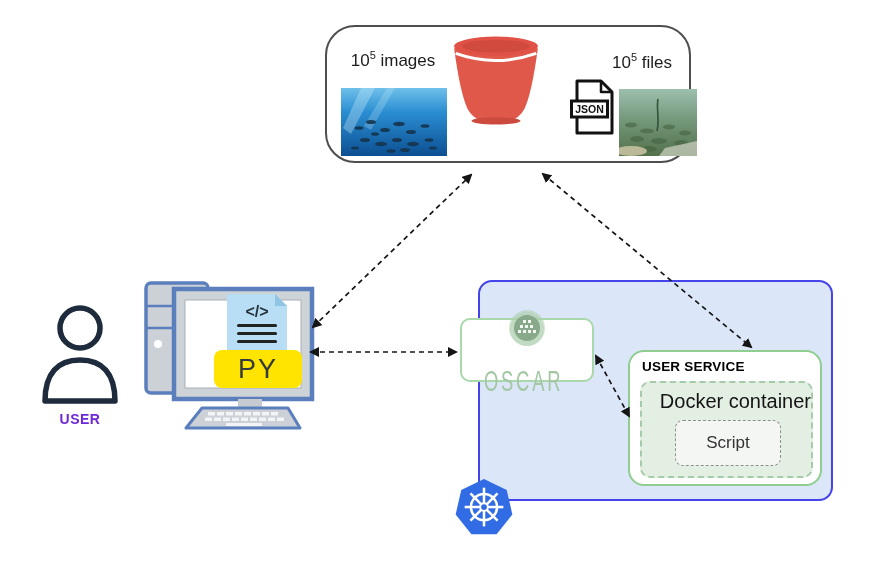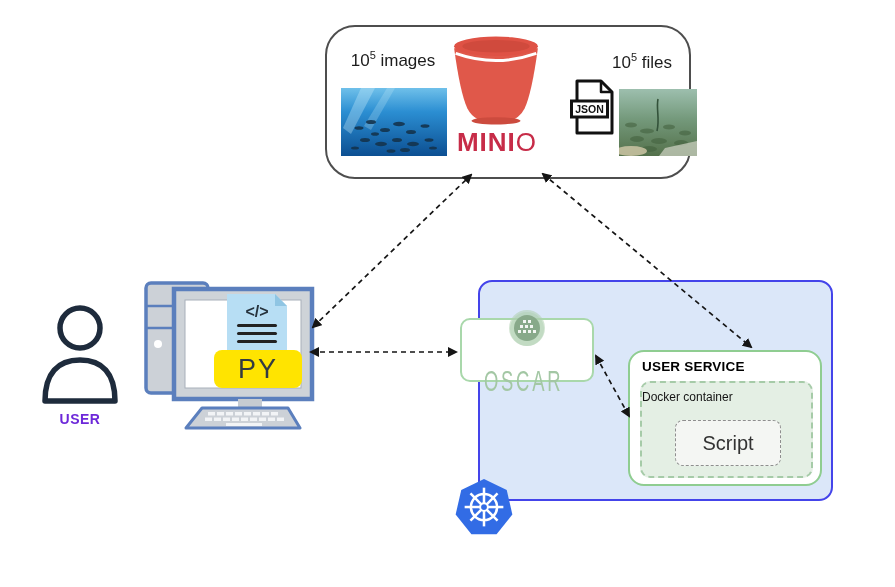--- a/index.html
+++ b/index.html
@@ -1,21 +1,21 @@
 <!DOCTYPE html>
 <html><head>
 <meta charset="utf-8">
 <style>
   * { box-sizing: border-box; margin: 0; padding: 0; }
   body { background: #ffffff; font-family: "Liberation Sans", sans-serif; }
   #canvas { position: relative; width: 895px; height: 587px; background: #ffffff; overflow: hidden; }
   .abs { position: absolute; }
 
   
-  .minio-panel { left: 325px; top: 25px; width: 366px; height: 154px;
+  .minio-panel { left: 325px; top: 25px; width: 366px; height: 138px;
     background: #ffffff; border: 2.5px solid #4e4e4e; border-radius: 30px; padding-left: 22px; }
   .count-label { position: absolute; font-size: 17px; color: #1c1c1c; text-align: center; white-space: nowrap; }
   .count-label sup { font-size: 11px; }
   .images-label { left: 8px; top: 22px; width: 116px; }
   .files-label { left: 272px; top: 24px; width: 86px; }
   .fish-photo { left: 14px; top: 61px; width: 106px; height: 68px; }
   .seagrass-photo { left: 292px; top: 62px; width: 78px; height: 67px; }
   .bucket-icon { left: 123px; top: 7px; width: 92px; height: 94px; }
   .minio-logo { left: 120px; top: 100px; width: 100px; text-align: center;
     color: #c72c48; font-size: 26px; font-weight: 800; letter-spacing: 1px; white-space: nowrap; }
@@ -43,26 +43,26 @@
   .oscar-logo-text { color: #a3c7a4; font-size: 20px; font-weight: 400; letter-spacing: 3px;
     transform: scaleY(1.45) scaleX(0.92); transform-origin: left center; white-space: nowrap; }
 
   
   .oscar-service { left: 628px; top: 350px; width: 194px; height: 136px;
     background: #ffffff; border: 2px solid #8fcd91; border-radius: 16px; }
   .oscar-service-title { position: absolute; left: 12px; top: 7px;
     font-size: 13.5px; font-weight: 700; color: #000000; letter-spacing: 0.2px; }
   .docker-box { position: absolute; left: 10px; top: 29px; width: 173px; height: 97px;
     background: #e4efe4; border: 2px dashed #a6cba8; border-radius: 10px; }
-  .docker-label { position: absolute; left: 0; top: 7px; width: 100%; text-align: left;
-    font-size: 12px; color: #141414; }
+  .docker-label { position: absolute; left: 0; top: 7px; width: 100%; text-align: right;
+    font-size: 20px; color: #141414; }
   .script-box { position: absolute; left: 33px; top: 37px; width: 106px; height: 46px;
     background: #f4f6f3; border: 1.5px dashed #8e8e8e; border-radius: 8px;
     display: flex; align-items: center; justify-content: center; }
-  .script-label { font-size: 20px; color: #333333; }
+  .script-label { font-size: 17px; color: #333333; }
 
   
   .arrows-overlay { left: 0; top: 0; width: 895px; height: 587px; pointer-events: none; z-index: 20; }
 </style>
 </head>
 <body>
 
 <div id="canvas">
 
   <div class="abs minio-panel">
@@ -103,21 +103,20 @@
     </svg>
 
     <svg class="abs bucket-icon" viewBox="0 0 90 92">
       <path d="M4,14 Q10,58 17,73 Q24,87 45,88 Q66,87 73,73 Q80,58 86,14 Z" fill="#e0584a"></path>
       <ellipse cx="45" cy="85" rx="24" ry="3.6" fill="#cc4b3e"></ellipse>
       <path d="M5.5,19 Q45,33 84.5,19" stroke="#ffffff" stroke-width="3" fill="none"></path>
       <ellipse cx="45" cy="12" rx="41" ry="9.5" fill="#df5245"></ellipse>
       <ellipse cx="45" cy="12" rx="33" ry="6.2" fill="#d04a3d"></ellipse>
     </svg>
 
-    <div class="abs minio-logo"><span>MIN</span><span>I</span><span class="o-part">O</span></div>
 
     <svg class="abs json-icon" viewBox="0 0 46 56">
       <path d="M7,2 L31,2 L42,13 L42,54 L7,54 Z" fill="#ffffff" stroke="#111111" stroke-width="3" stroke-linejoin="round"></path>
       <path d="M31,2 L31,13 L42,13" fill="none" stroke="#111111" stroke-width="2.5" stroke-linejoin="round"></path>
       <rect x="1.5" y="22" width="36" height="16" fill="#ffffff" stroke="#111111" stroke-width="3"></rect>
       <text x="19.5" y="34" text-anchor="middle" font-size="10.5" font-weight="800" fill="#111111">JSON</text>
     </svg>
 
     <svg class="abs seagrass-photo" viewBox="0 0 78 67">
       <defs>

